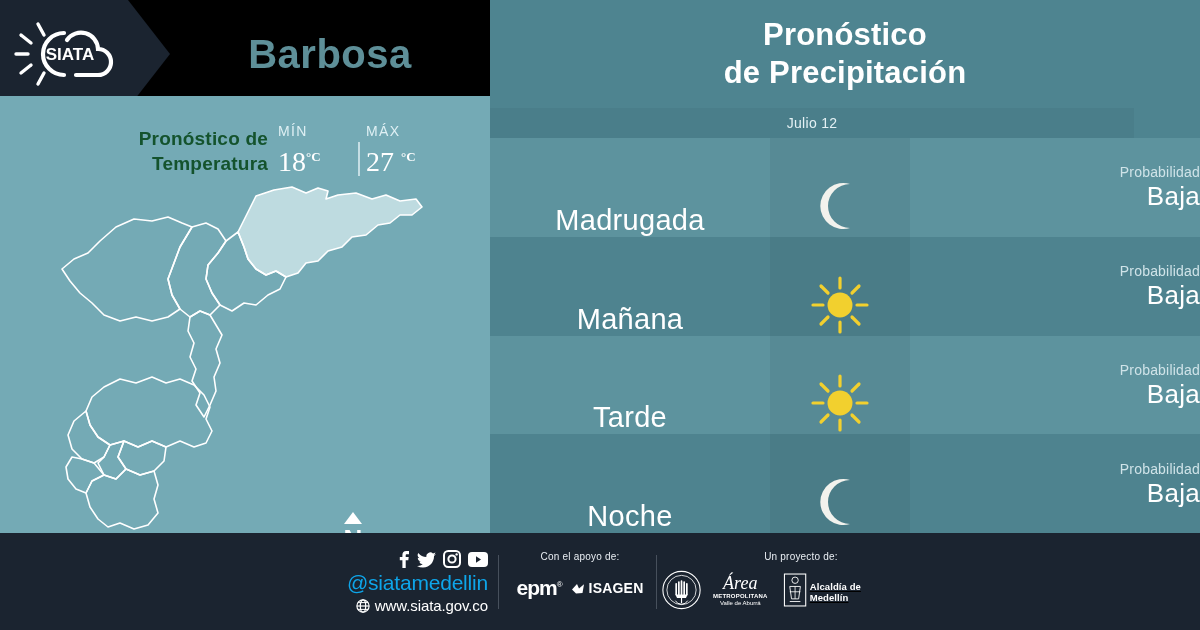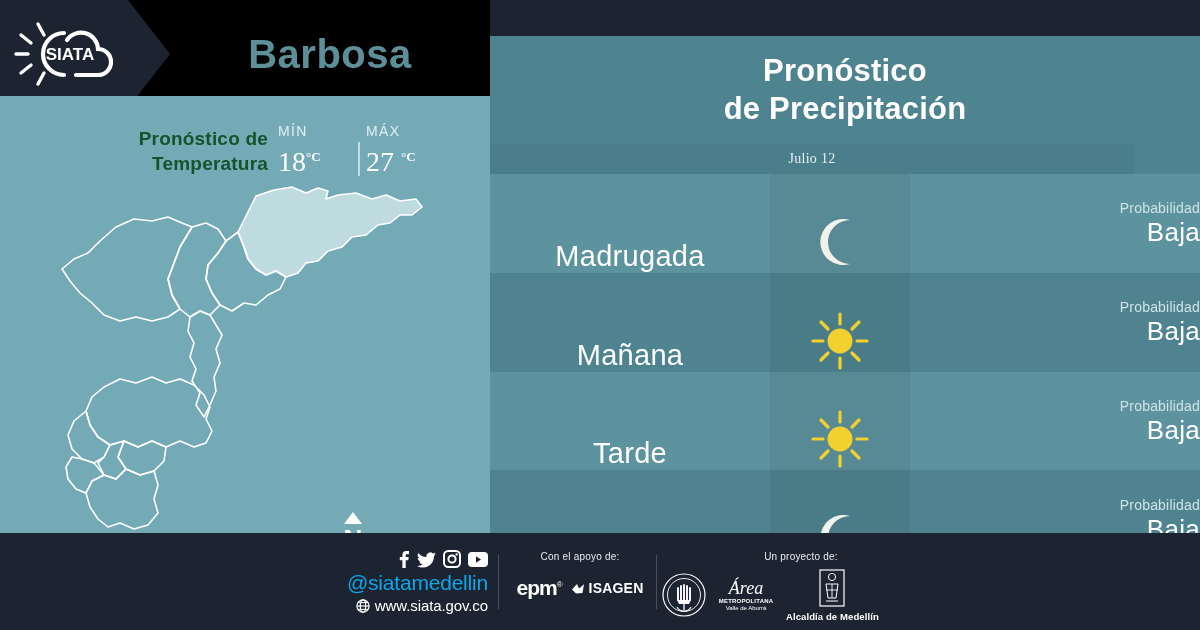--- a/index.html
+++ b/index.html
@@ -60,33 +60,32 @@
   }
   .compass .n{
     position:absolute; left:0; top:13px; width:32px; text-align:center;
     color:#ffffff; font-size:26px; font-weight:bold; line-height:28px;
   }
 
   
   .right-panel{
     position:absolute; left:490px; top:0; width:710px; height:533px;
     background:#4e8490;
-    margin-top:36px;
   }
   .fc-header{
     position:absolute; left:0; top:0; width:710px; height:108px;
     background:#4e8490; display:flex; align-items:center; justify-content:center;
   }
   .fc-title{
     color:#ffffff; font-size:31px; font-weight:bold; text-align:center;
     line-height:38px; letter-spacing:.2px;
   }
   .fc-date-band{
     position:absolute; left:0; top:108px; width:644px; height:30px;
-    background:#4a7e8a; display:flex; align-items:center; justify-content:center;font-family:Liberation Serif, serif;
+    background:#4a7e8a; display:flex; align-items:center; justify-content:center;
   }
   .fc-date{ color:#e4f1f4; font-size:14px; letter-spacing:.3px; }
 
   .rows{ position:absolute; left:0; top:138px; width:710px; height:395px; }
   .row{ position:relative; width:710px; height:98.75px; }
   .row.odd  { background:#5d939e; }
   .row.even { background:#4e838f; }
   .cell{
     position:absolute; top:0; height:100%;
     display:flex; align-items:flex-end; justify-content:center;
@@ -135,21 +134,21 @@
   .epm-txt sup{ font-size:8px; vertical-align:super; font-weight:normal; }
   .isagen-txt{ color:#ffffff; font-size:14px; font-weight:bold; letter-spacing:.2px; }
 
   .project-block{ position:absolute; left:662px; top:18px; width:230px; }
   .project-cap{ color:#e8edf2; font-size:10px; text-align:center; margin-left:48px; letter-spacing:.2px; }
   .project-logos{ display:flex; align-items:center; gap:12px; margin-top:6px; }
   .amva-box{ width:56px; text-align:center; }
   .amva-area{ color:#ffffff; font-size:18px; font-style:italic; line-height:20px; font-family:"Liberation Serif", serif; }
   .amva-sub1{ color:#ffffff; font-size:6px; font-weight:bold; line-height:7px; letter-spacing:.2px; }
   .amva-sub2{ color:#ffffff; font-size:6px; line-height:7px; }
-  .alcaldia-box{ display:flex; flex-direction:column; align-items:center; }
+  .alcaldia-box{ display:flex; flex-direction:row; align-items:center;text-decoration:underline; }
   .alcaldia-txt{ color:#ffffff; font-size:9.5px; font-weight:bold; margin-top:3px; letter-spacing:.1px; }
 </style>
 </head>
 <body>
 
 <div id="root">
 
   <div class="left-panel">
 
     <div class="left-header">

